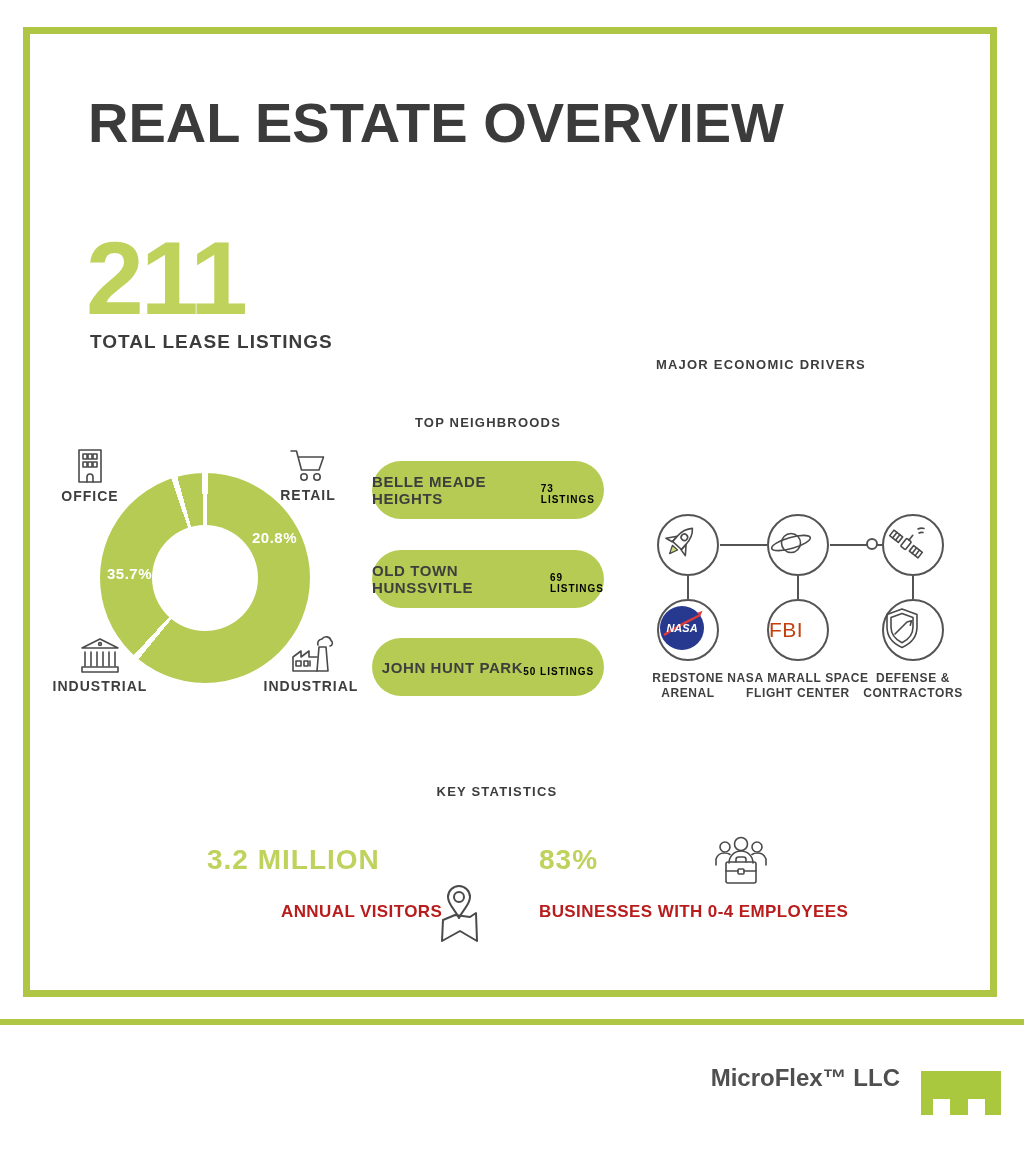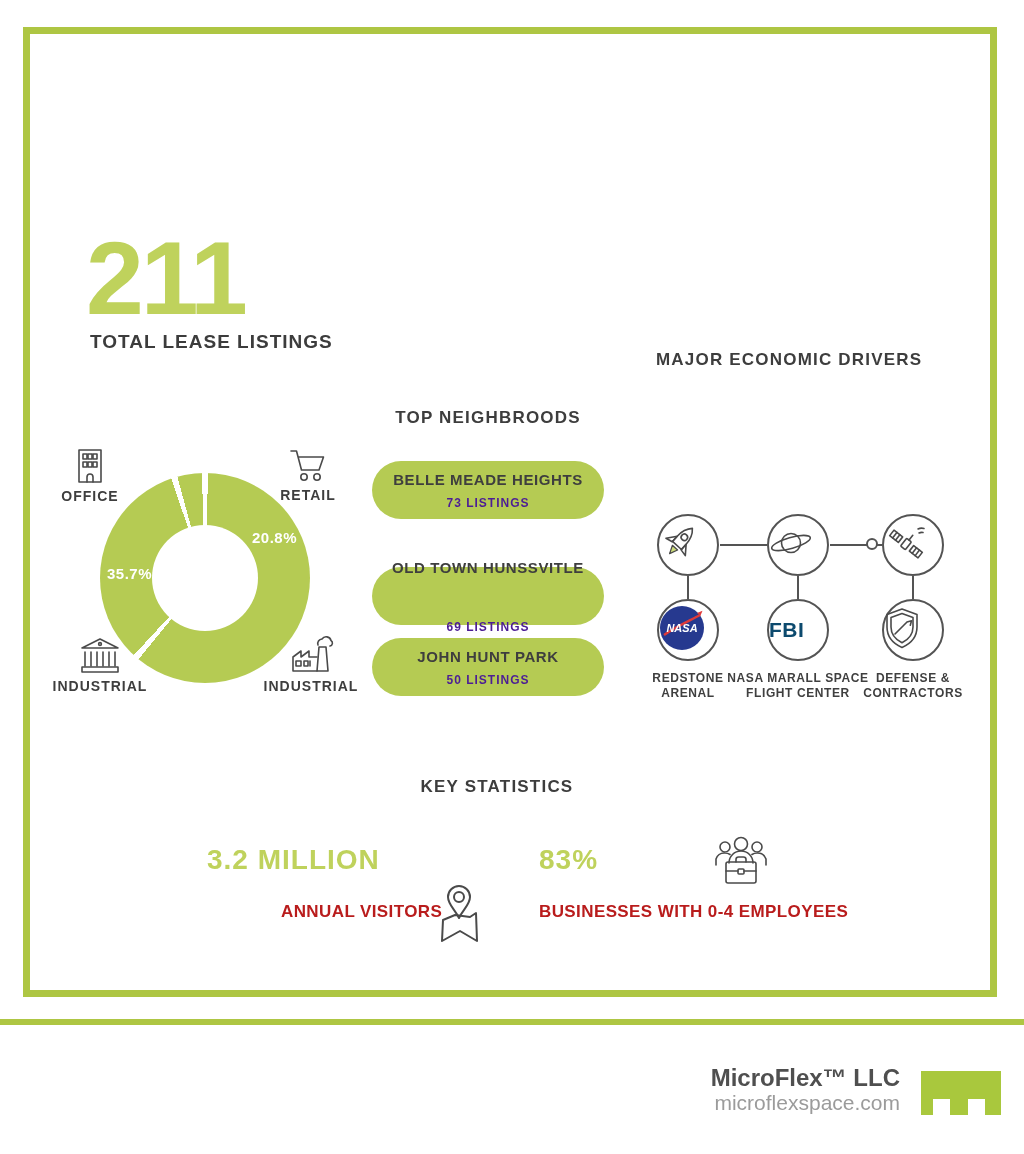--- a/index.html
+++ b/index.html
@@ -14,21 +14,21 @@
   .frame { left:23px; top:27px; width:974px; height:970px; border:7px solid #aec643; }
   .bottom-rule { left:0; top:1019px; width:1024px; height:6px; background:#aec643; }
 
   
   .title { left:88px; top:94px; font-size:56px; line-height:58px; font-weight:bold;
            letter-spacing:0px; color:#3b3b3b; }
   .big-number { left:86px; top:226px; font-size:104px; line-height:1; font-weight:bold;
                 color:#bfd25c; letter-spacing:-3px; }
   .total-label { left:90px; top:331px; font-size:19px; font-weight:bold; letter-spacing:1px; }
 
-  .section-heading { font-size:17px; font-weight:bold; letter-spacing:1.2px; color:#3d3d3d; }
+  .section-heading { font-size:13px; font-weight:bold; letter-spacing:1.2px; color:#3d3d3d;margin-top:7px; }
   .drivers-title { left:656px; top:350px; }
   .neigh-title { left:360px; top:408px; width:256px; text-align:center; }
   .key-title { left:347px; top:777px; width:300px; text-align:center; }
 
   
   .donut { left:100px; top:473px; width:210px; height:210px; border-radius:50%; }
   .donut-hole { left:52px; top:52px; width:106px; height:106px; border-radius:50%; background:#fff; }
   .pct { color:#fff; font-weight:bold; font-size:15px; letter-spacing:0.5px; }
   .pct-right { left:152px; top:56px; }
   .pct-left { left:7px; top:92px; }
@@ -36,40 +36,40 @@
   .cat { text-align:center; }
   .cat .cat-label { font-size:14px; font-weight:bold; letter-spacing:1px; color:#3e3e3e; margin-top:3px; }
   .cat-office { left:48px; top:447px; width:84px; }
   .cat-retail { left:266px; top:447px; width:84px; }
   .cat-ind-l { left:48px; top:637px; width:104px; }
   .cat-ind-r { left:259px; top:633px; width:104px; }
   .cat svg { display:block; margin:0 auto; }
 
   
   .pill { left:372px; width:232px; height:58px; border-radius:29px; background:#b5cb53;
-          display:flex; flex-direction:column; align-items:center; justify-content:center; }
-  .pill-1 { top:461px; } .pill-2 { top:567px;gap:36px; } .pill-3 { top:638px; }
+          display:flex; flex-direction:row; align-items:center; justify-content:center; }
+  .pill-1 { top:461px; } .pill-2 { top:550px;gap:36px; } .pill-3 { top:638px; }
   .pill-name { font-size:15px; font-weight:bold; letter-spacing:0.6px; color:#3e3e3e; }
-  .pill-count { font-size:12px; font-weight:bold; letter-spacing:1px; color:#4c1d95; margin-top:8px; }
+  .pill-count { font-size:10px; font-weight:bold; letter-spacing:1px; color:#000000; margin-top:8px; }
 
   
   .drivers { left:645px; top:505px; width:312px; height:210px; }
   .circle { position:absolute; width:62px; height:62px; border-radius:50%;
             border:2px solid #545454; background:#fff;
             display:flex; align-items:center; justify-content:flex-start; }
   .c-top { top:9px; } .c-bot { top:94px; }
   .c-col1 { left:12px; } .c-col2 { left:122px; } .c-col3 { left:237px; }
   .hline { position:absolute; height:2px; background:#545454; top:39px; }
   .hline-1 { left:75px; width:47px; }
   .hline-2 { left:185px; width:52px; }
   .node { position:absolute; left:221px; top:33px; width:12px; height:12px; border-radius:50%;
           border:2px solid #545454; background:#fff; }
   .vline { position:absolute; width:2px; background:#545454; top:71px; height:23px; }
   .vline-1 { left:42px; } .vline-2 { left:152px; } .vline-3 { left:267px; }
-  .fbi-text { font-size:21px; font-weight:bold; letter-spacing:0.5px; color:#0c4a6e; }
+  .fbi-text { font-size:21px; font-weight:normal; letter-spacing:0.5px; color:#c2410c; }
   .driver-label { position:absolute; top:166px; text-align:center; font-size:12px; font-weight:bold;
                   letter-spacing:0.6px; line-height:15px; color:#3f3f3f; }
   .dl-1 { left:-7px; width:100px; }
   .dl-2 { left:68px; width:170px; }
   .dl-3 { left:203px; width:130px; }
 
   
   .stat-value { font-size:28px; font-weight:bold; color:#bfd25c; letter-spacing:1px; line-height:1; }
   .stat-1-value { left:207px; top:846px; }
   .stat-2-value { left:539px; top:846px; }
@@ -91,20 +91,21 @@
   .oline { fill:none; stroke:#4a4a4a; stroke-width:1.6; stroke-linecap:round; stroke-linejoin:round; }
   .oline2 { fill:none; stroke:#4a4a4a; stroke-width:2; stroke-linecap:round; stroke-linejoin:round; }
 </style>
 </head>
 <body>
 
 <div class="abs frame"></div>
 <div class="abs bottom-rule"></div>
 
 <div class="abs title">
+  <div>REAL ESTATE OVERVIEW</div>
 </div>
 <div class="abs big-number">211</div>
 <div class="abs total-label">TOTAL LEASE LISTINGS</div>
 
 <div class="abs section-heading drivers-title">MAJOR ECONOMIC DRIVERS</div>
 <div class="abs section-heading neigh-title">TOP NEIGHBROODS</div>
 <div class="abs section-heading key-title">KEY STATISTICS</div>
 
 <div class="abs donut" style="background: conic-gradient(rgb(255, 255, 255) 0deg, rgb(255, 255, 255) 1.7deg, rgb(181, 203, 83) 1.7deg, rgb(181, 203, 83) 219.3deg, rgb(255, 255, 255) 219.3deg, rgb(255, 255, 255) 221deg, rgb(255, 255, 255) 221deg, rgb(255, 255, 255) 222.7deg, rgb(181, 203, 83) 222.7deg, rgb(181, 203, 83) 341.3deg, rgb(255, 255, 255) 341.3deg, rgb(255, 255, 255) 343deg, rgb(255, 255, 255) 343deg, rgb(255, 255, 255) 344.7deg, rgb(181, 203, 83) 344.7deg, rgb(181, 203, 83) 358.3deg, rgb(255, 255, 255) 358.3deg, rgb(255, 255, 255) 360deg);">
   <div class="abs donut-hole"></div>
@@ -273,18 +274,17 @@
     <path class="oline" d="M19,28 a12,12 0 0 1 24,0"></path>
     <rect class="oline" x="16" y="27" width="30" height="21" rx="2"></rect>
     <path class="oline" d="M26,27 v-2.5 a2.5,2.5 0 0 1 2.5,-2.5 h5 a2.5,2.5 0 0 1 2.5,2.5 V27"></path>
     <rect class="oline" x="28" y="34" width="6" height="5" rx="1"></rect>
     <path class="oline" d="M16,36 h12 M34,36 h12"></path>
   </svg>
 </div>
 
 <div class="abs footer-text">
   <div class="company">MicroFlex™ LLC</div>
-  <div class="website">microflexspace.com</div>
 </div>
 <div class="abs logo">
   <div class="notch notch-1"></div>
   <div class="notch notch-2"></div>
 </div>
 
 </body></html>

